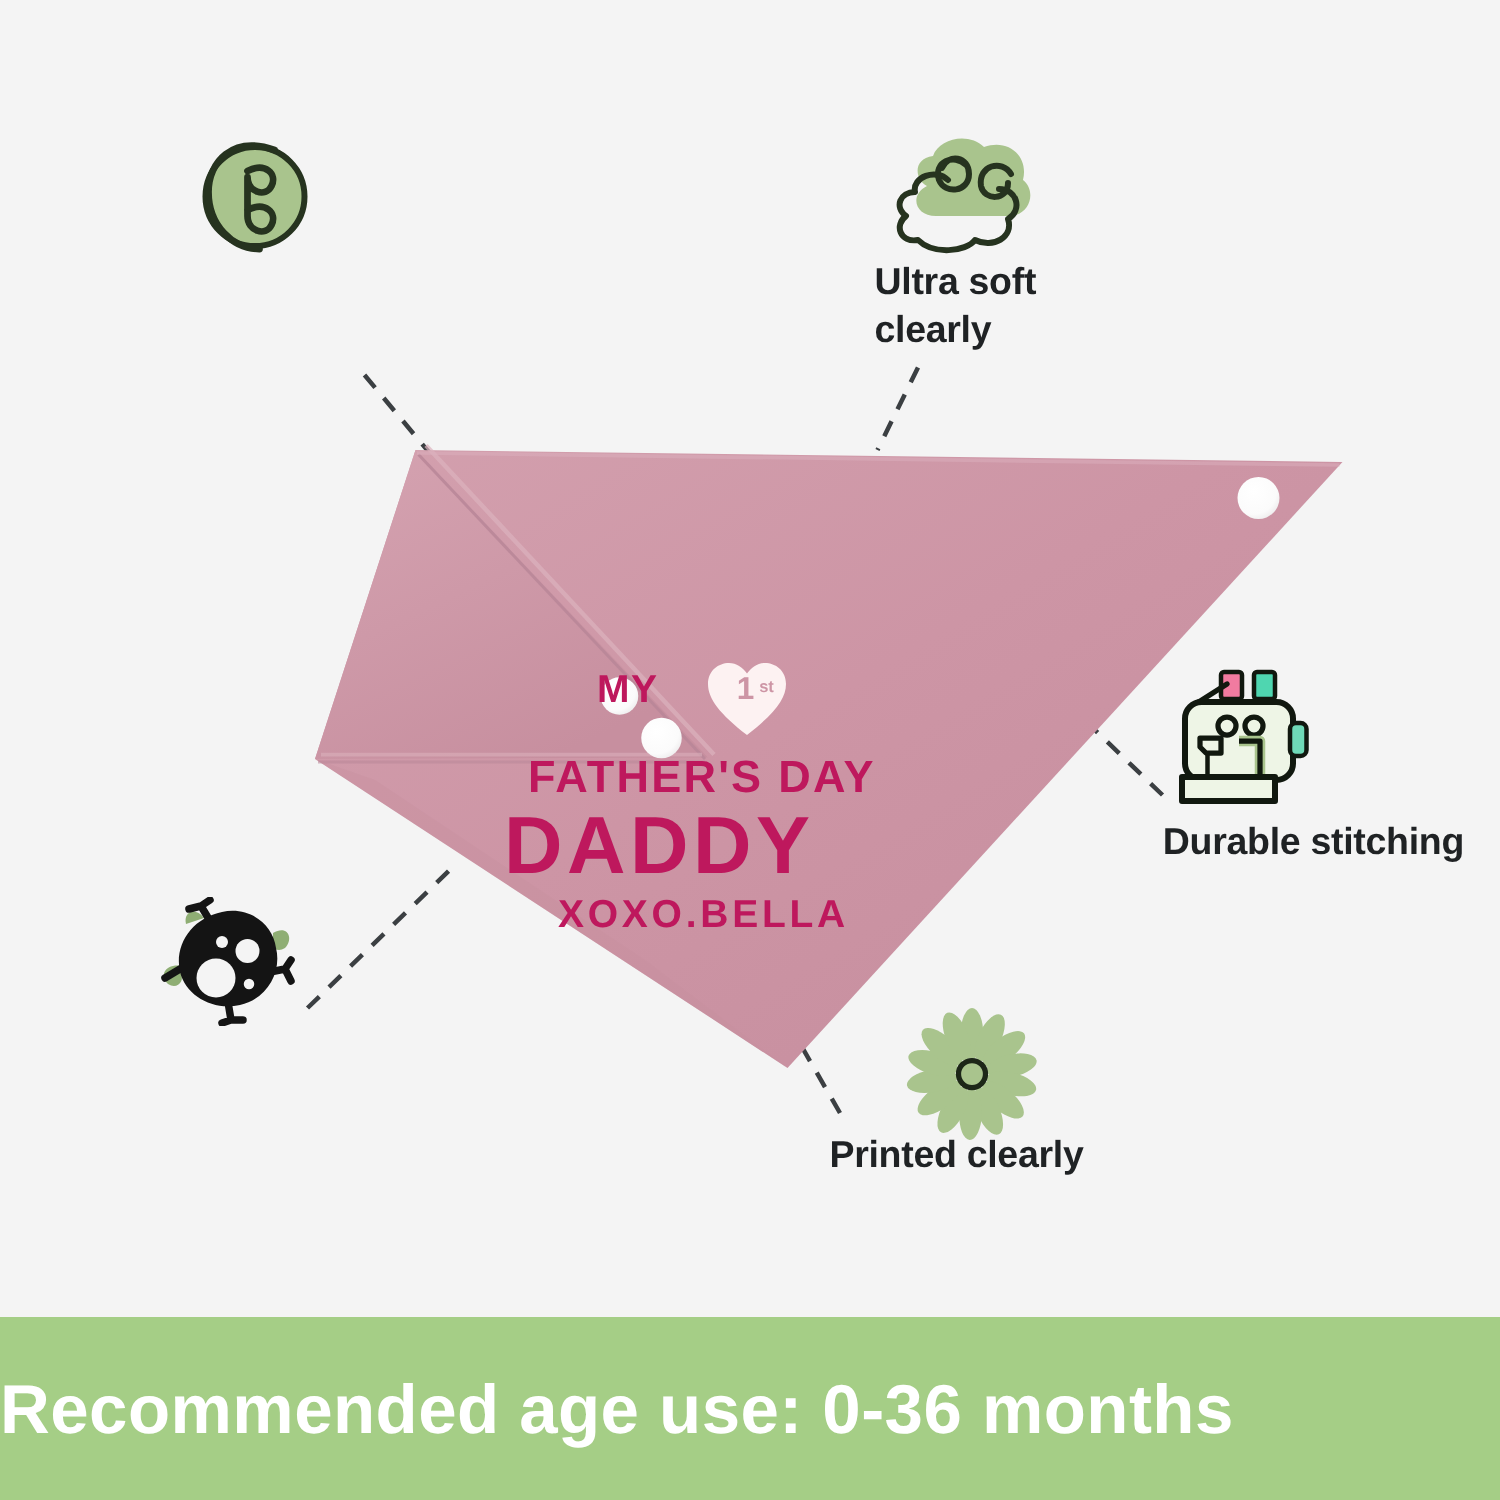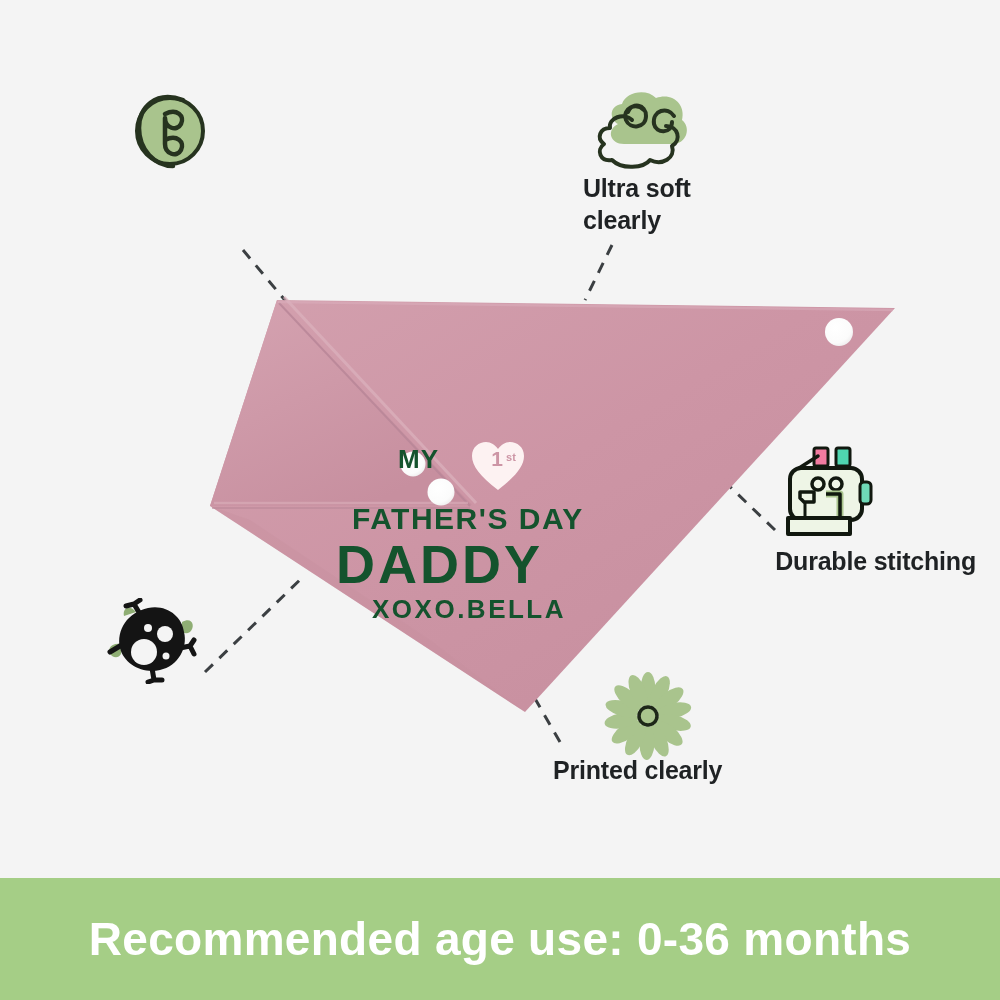--- a/index.html
+++ b/index.html
@@ -24,34 +24,34 @@
     white-space:pre-line;
   }
 
   .icon-box{position:absolute;}
 
   #banner{
     position:absolute;
     left:0;top:878px;
     width:1000px;height:122px;
     background:#a5ce86;
-    display:flex;align-items:center;justify-content:center;
+    display:flex;align-items:center;justify-content:flex-start;
   }
   #banner-text{
     color:#ffffff;
     font-size:46px;
     font-weight:700;
     letter-spacing:0.3px;
     font-family:"Liberation Sans", sans-serif;
   }
 
   
   .print{
     position:absolute;
-    color:#14532d;
+    color:#be185d;
     font-family:"Liberation Sans", sans-serif;
     font-weight:700;
     white-space:nowrap;
     pointer-events:none;
   }
   #print-line1{left:398px;top:444px;font-size:26px;letter-spacing:1px;}
   #print-line2{left:352px;top:502px;font-size:30px;letter-spacing:1.5px;}
   #print-line3{left:336px;top:533px;font-size:54px;letter-spacing:3px;}
   #print-line4{left:372px;top:594px;font-size:26px;letter-spacing:2.5px;}
   #print-badge{

